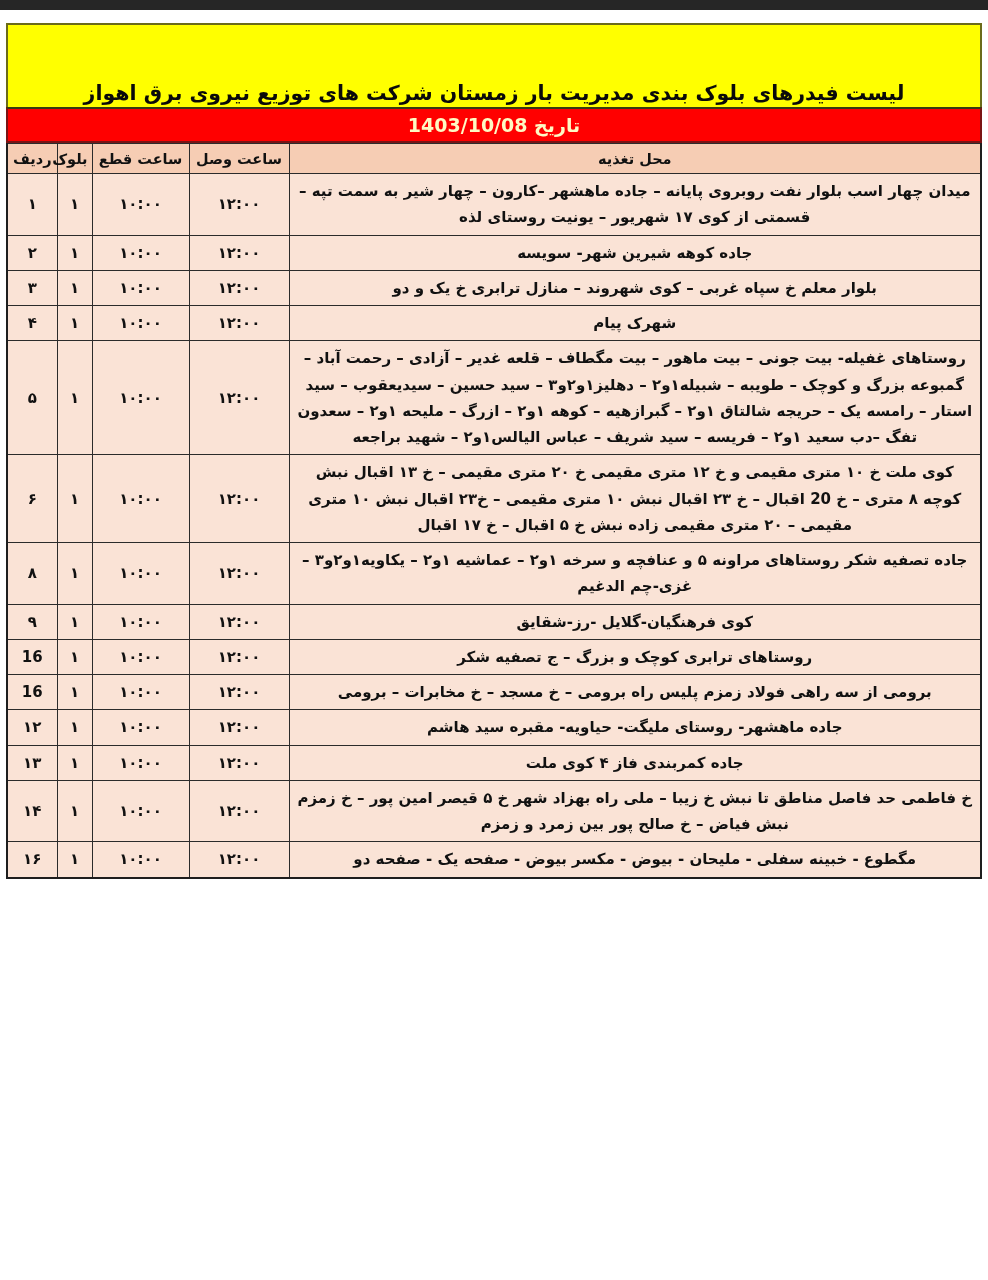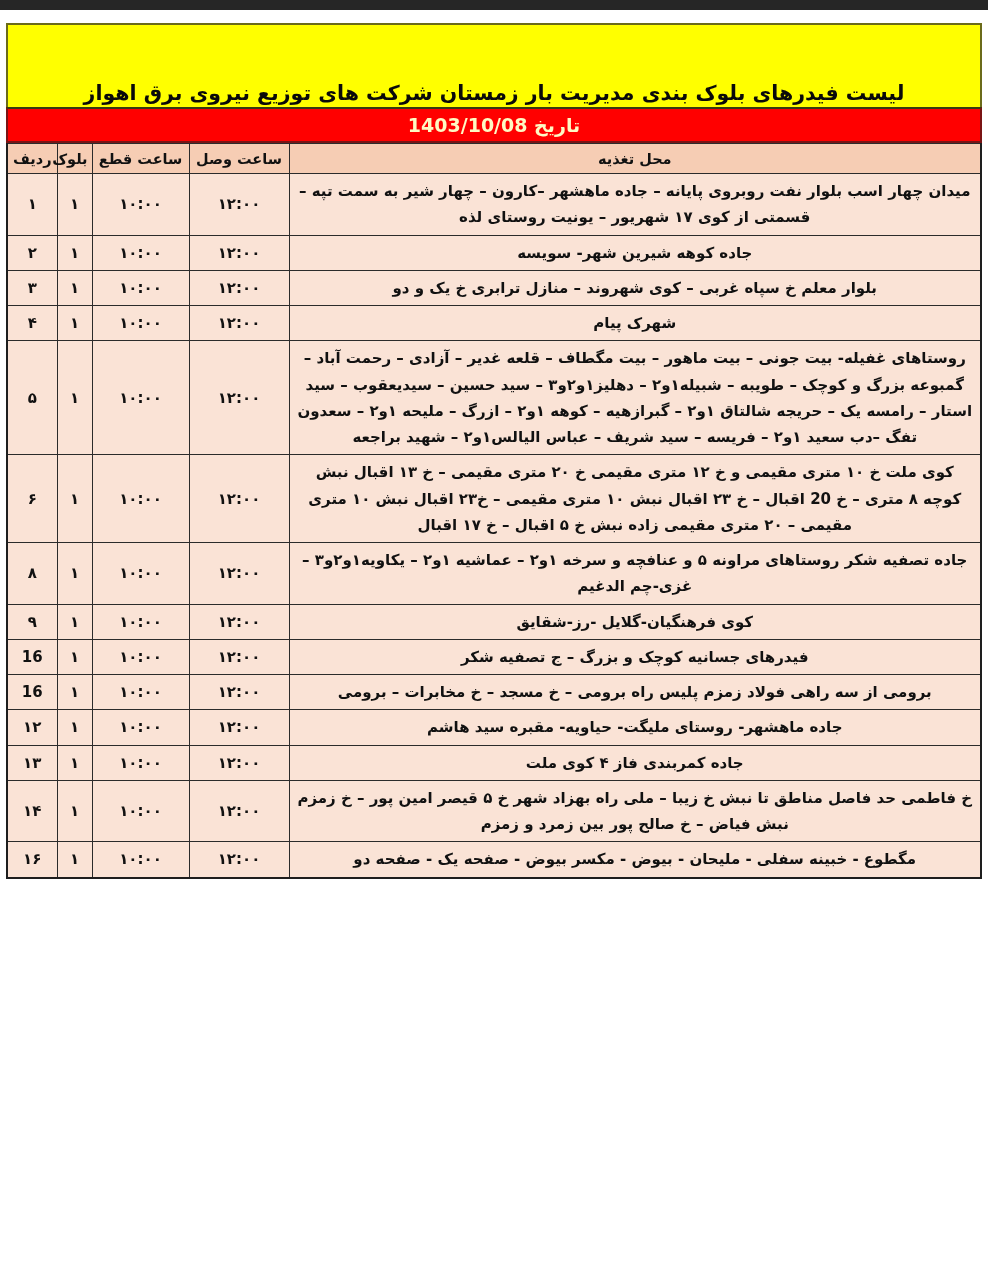--- a/index.html
+++ b/index.html
@@ -211,21 +211,21 @@
           <td class="col-index">۸</td>
         </tr>
         <tr>
           <td class="col-loc">کوی فرهنگیان-گلایل -رز-شقایق</td>
           <td class="col-time">۱۲:۰۰</td>
           <td class="col-time">۱۰:۰۰</td>
           <td class="col-block">۱</td>
           <td class="col-index">۹</td>
         </tr>
         <tr>
-          <td class="col-loc">فیدرهای جسانیه کوچک و بزرگ – ج تصفیه شکر</td>
+          <td class="col-loc">روستاهای ترابری کوچک و بزرگ – ج تصفیه شکر</td>
           <td class="col-time">۱۲:۰۰</td>
           <td class="col-time">۱۰:۰۰</td>
           <td class="col-block">۱</td>
           <td class="col-index">16</td>
         </tr>
         <tr>
           <td class="col-loc">برومی از سه راهی فولاد زمزم پلیس راه برومی – خ مسجد – خ مخابرات – برومی</td>
           <td class="col-time">۱۲:۰۰</td>
           <td class="col-time">۱۰:۰۰</td>
           <td class="col-block">۱</td>

